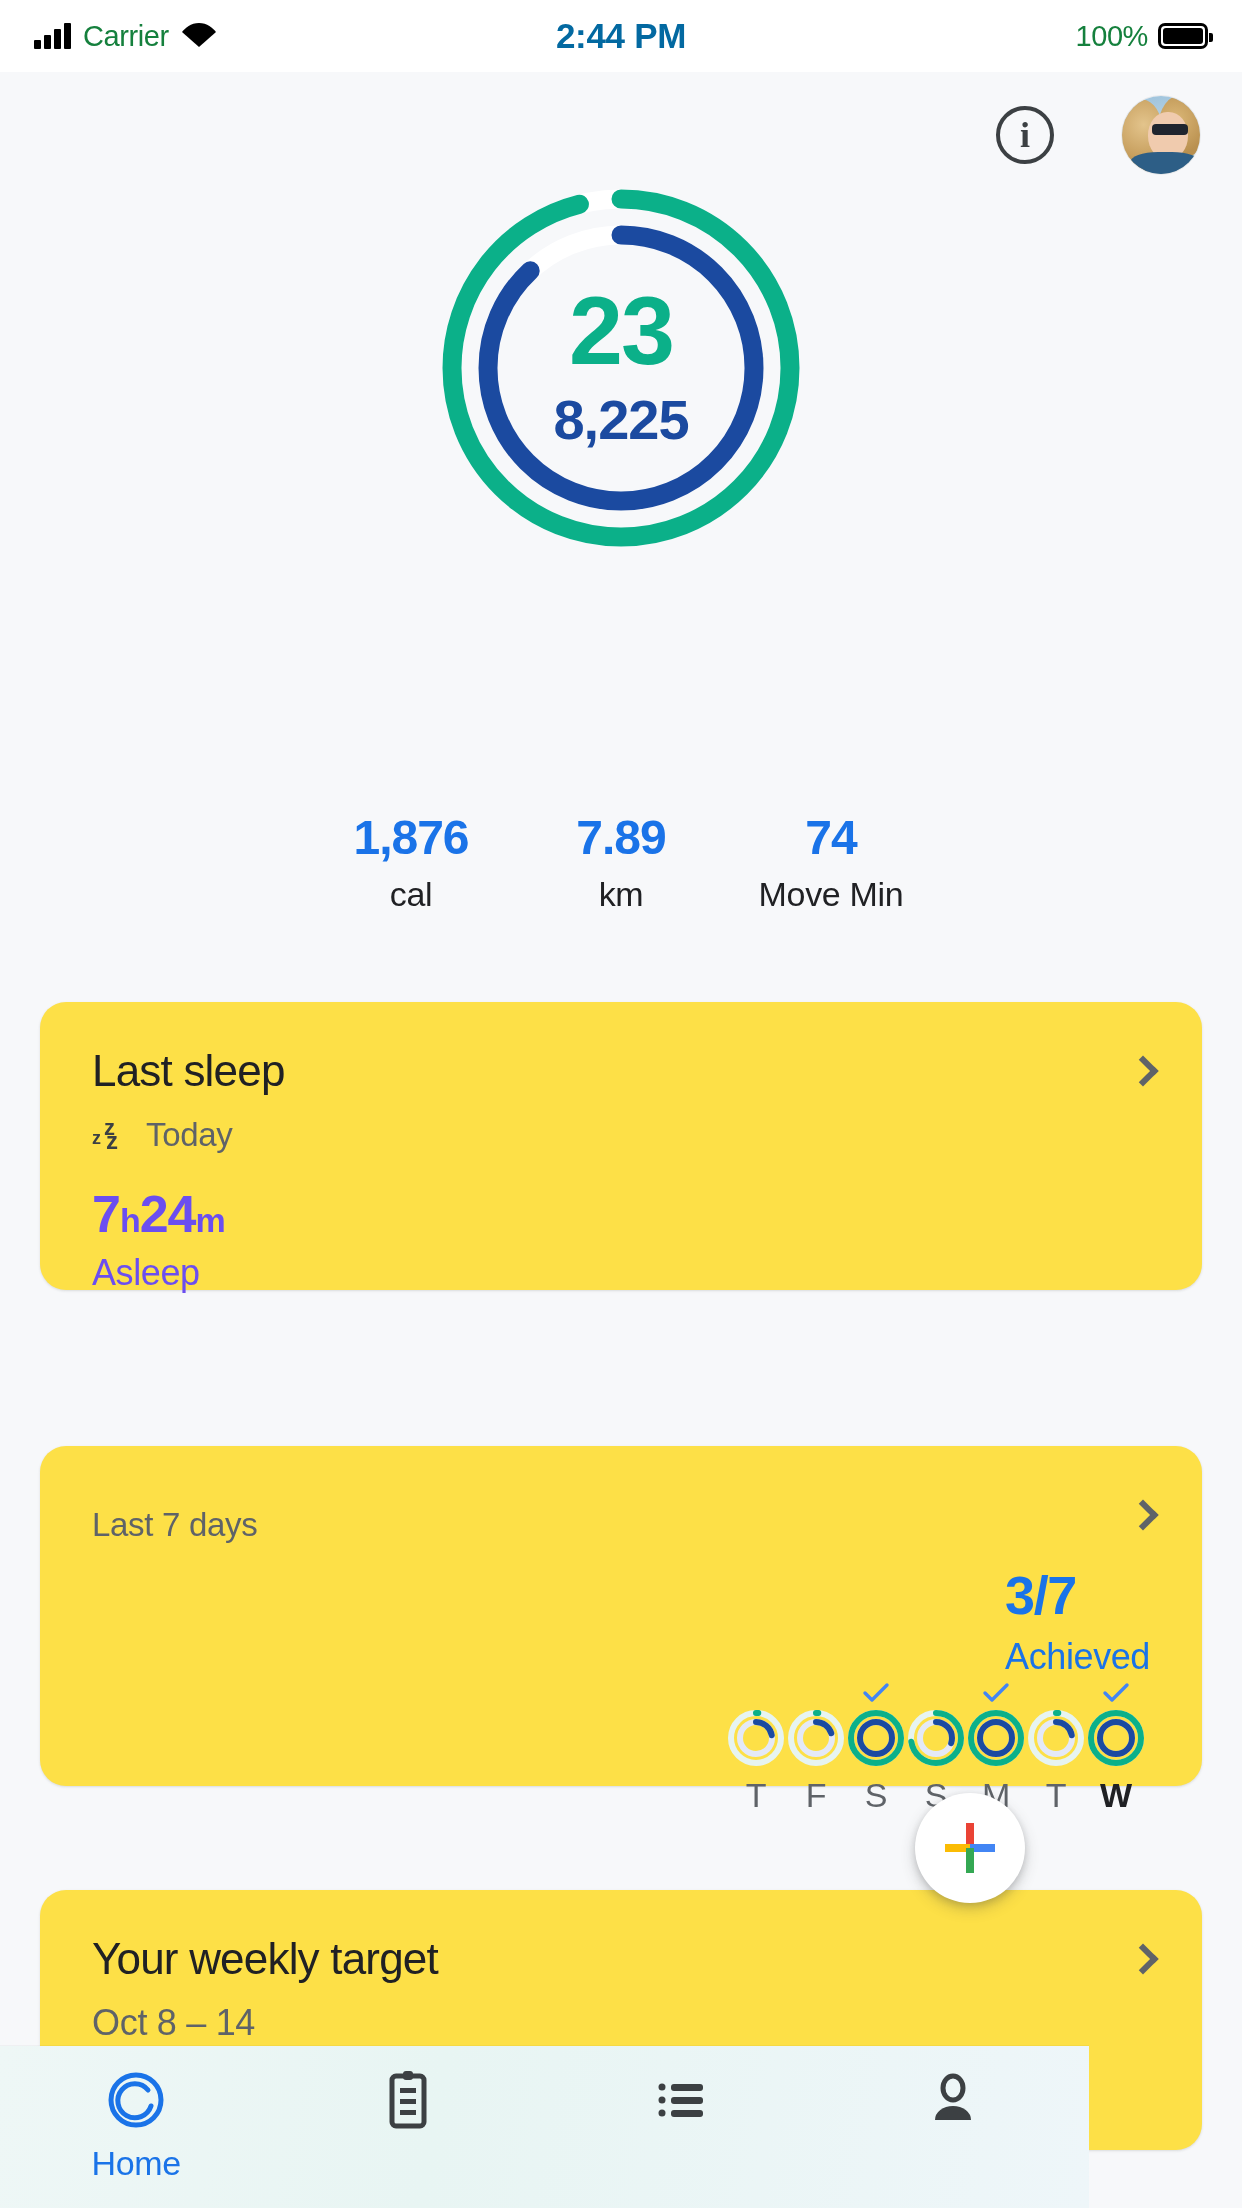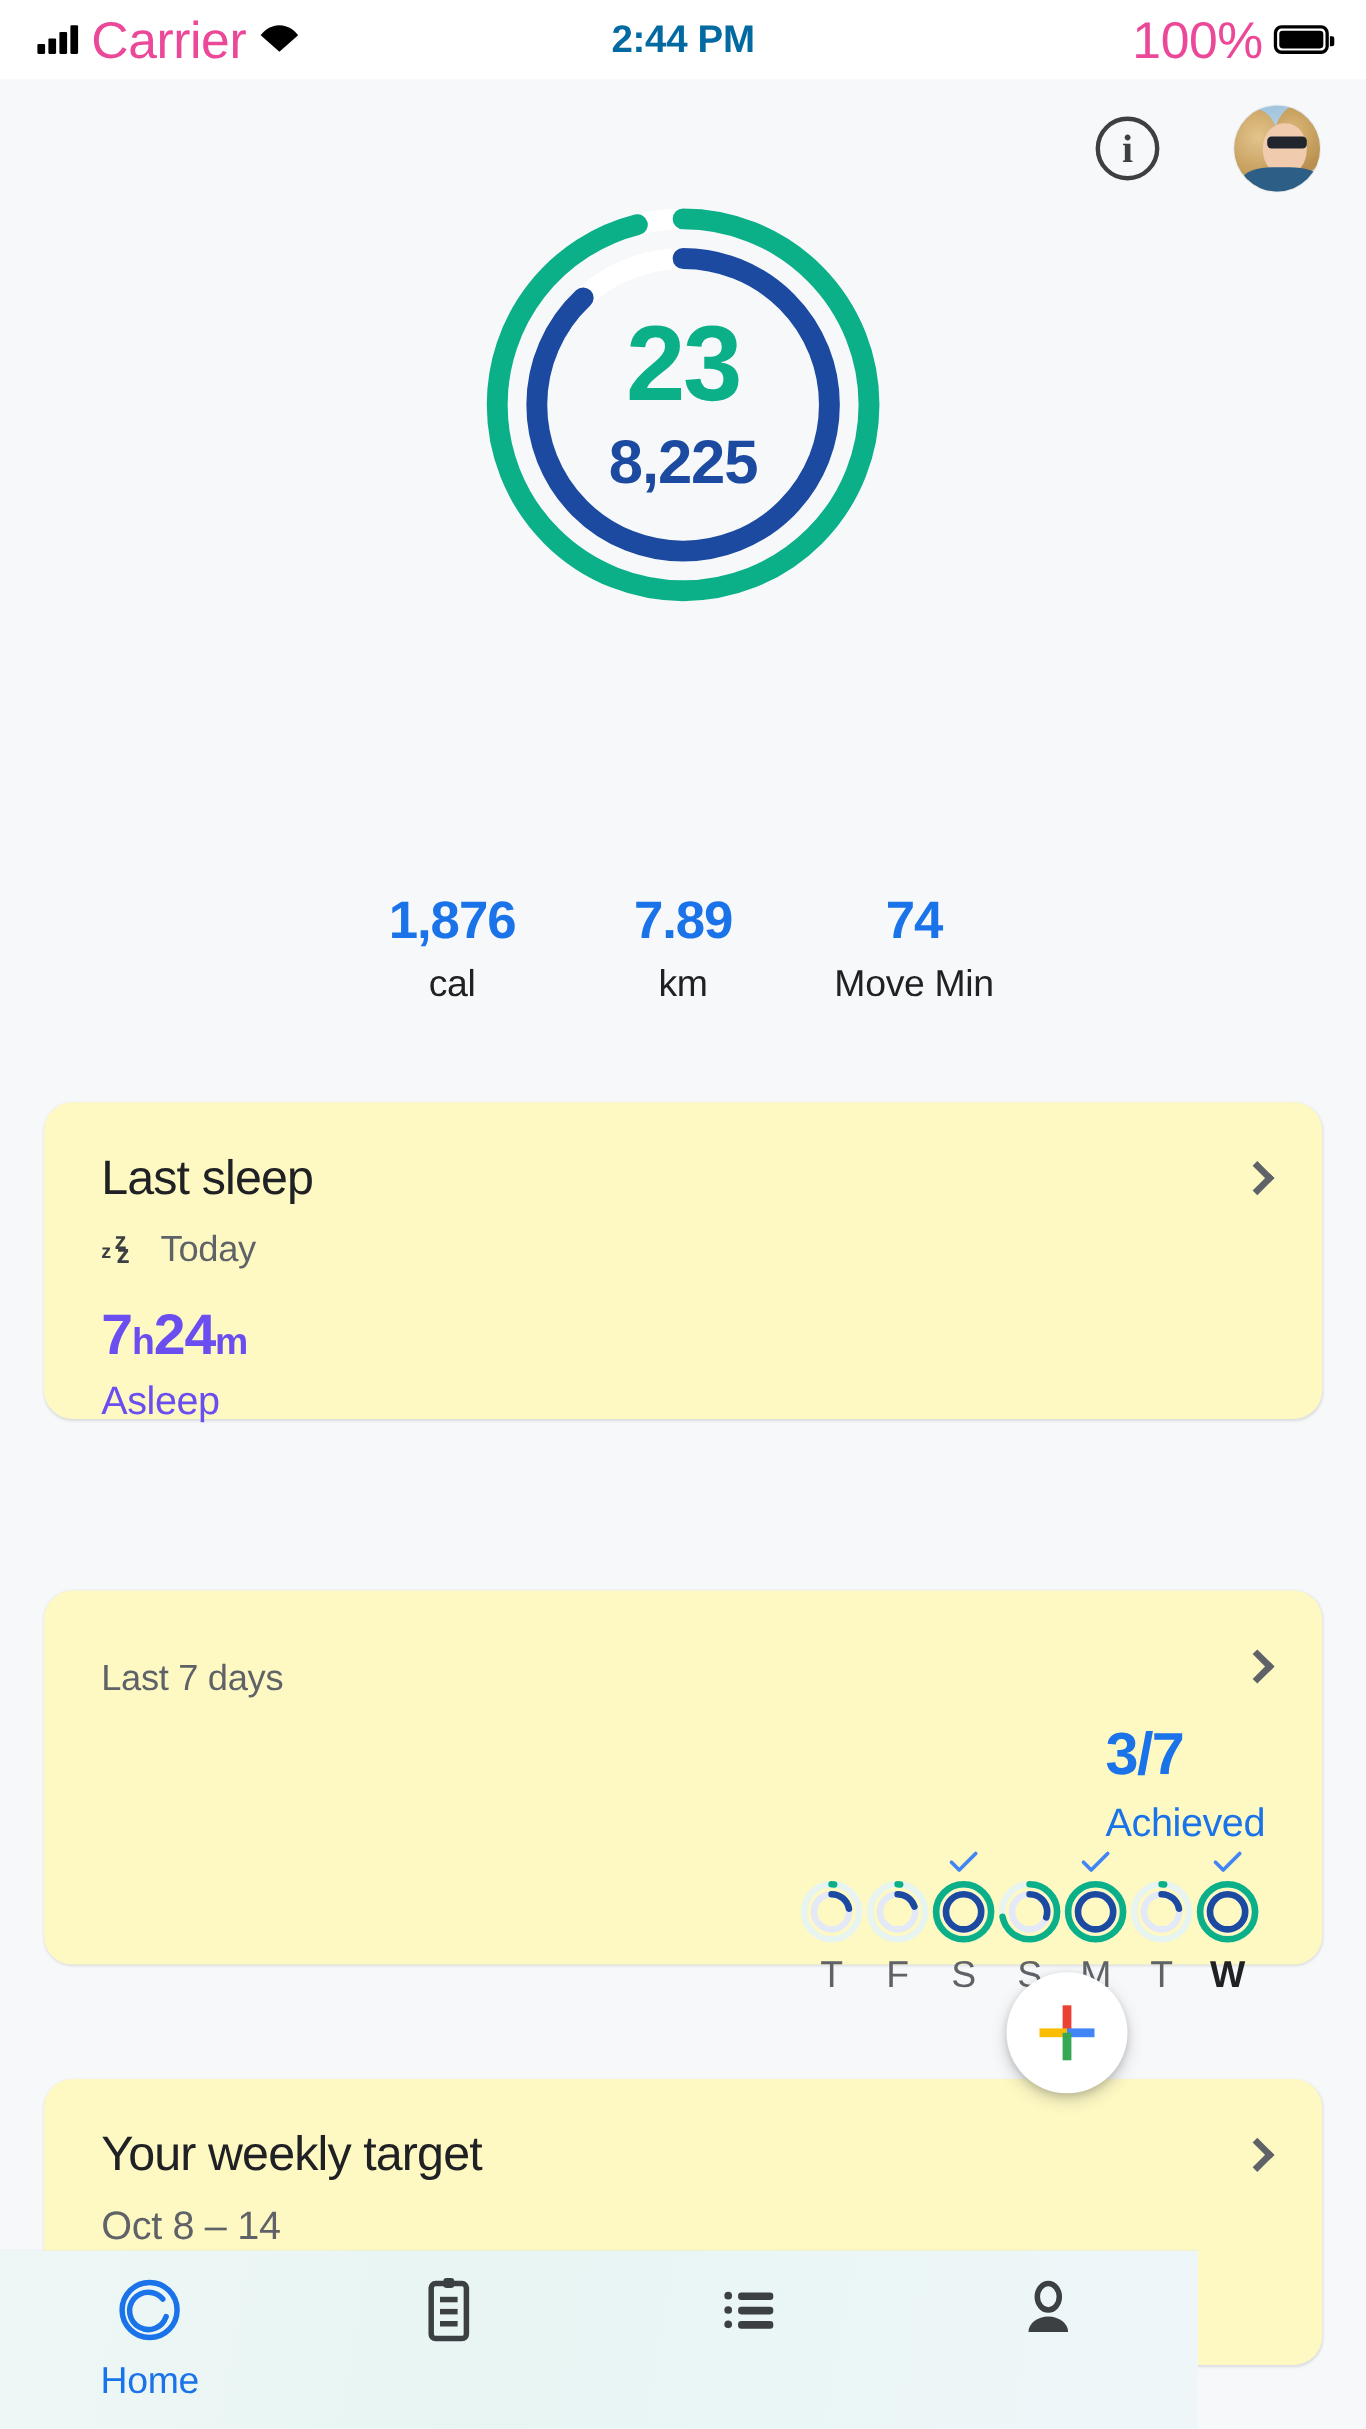--- a/index.html
+++ b/index.html
@@ -19,21 +19,21 @@
   .statusbar {
     position: absolute; top: 0; left: 0;
     width: 1242px; height: 72px;
     display: flex; align-items: center;
     padding: 0 34px;
     background: #ffffff;
   }
   .sb-left { display: flex; align-items: center; gap: 12px; flex: 1; }
   .sb-center { flex: 0 0 auto; display: flex; justify-content: center; }
   .sb-right { flex: 1; display: flex; align-items: center; justify-content: flex-end; gap: 10px; }
-  .sb-text { font-size: 47px; font-weight: 400; color: #ec4899; letter-spacing: -0.4px; }
+  .sb-text { font-size: 29px; font-weight: 400; color: #15803d; letter-spacing: -0.4px; }
   .sb-time { font-size: 35px; font-weight: 700; color: #0369a1; letter-spacing: -0.3px; }
   .bars { display: flex; align-items: flex-end; gap: 3px; height: 26px; }
   .bars i { display: block; width: 7px; background: #000; border-radius: 1px; }
   .bars i:nth-child(1) { height: 9px; }
   .bars i:nth-child(2) { height: 14px; }
   .bars i:nth-child(3) { height: 20px; }
   .bars i:nth-child(4) { height: 26px; }
   .batt {
     width: 50px; height: 26px; border: 3px solid #000; border-radius: 7px;
     position: relative; padding: 2px;
@@ -124,21 +124,21 @@
     font-size: 48px; font-weight: 700; color: #1a73e8;
     letter-spacing: -1px; line-height: 1.1;
   }
   .stat-label {
     font-size: 34px; color: #202124; margin-top: 10px; letter-spacing: -0.3px;
   }
 
   
   .card {
     position: absolute; left: 40px; width: 1162px;
-    background: #fef9c3; border-radius: 26px;
+    background: #fde047; border-radius: 26px;
     box-shadow: 0 1px 3px rgba(60,64,67,0.10), 0 1px 2px rgba(60,64,67,0.06);
   }
   .card-chevron {
     position: absolute; top: 58px; right: 48px;
     width: 22px; height: 22px;
     border-right: 6px solid #5f6368; border-top: 6px solid #5f6368;
     transform: rotate(45deg);
   }
   .card-title {
     font-size: 44px; color: #202124; letter-spacing: -0.8px; font-weight: 400;

